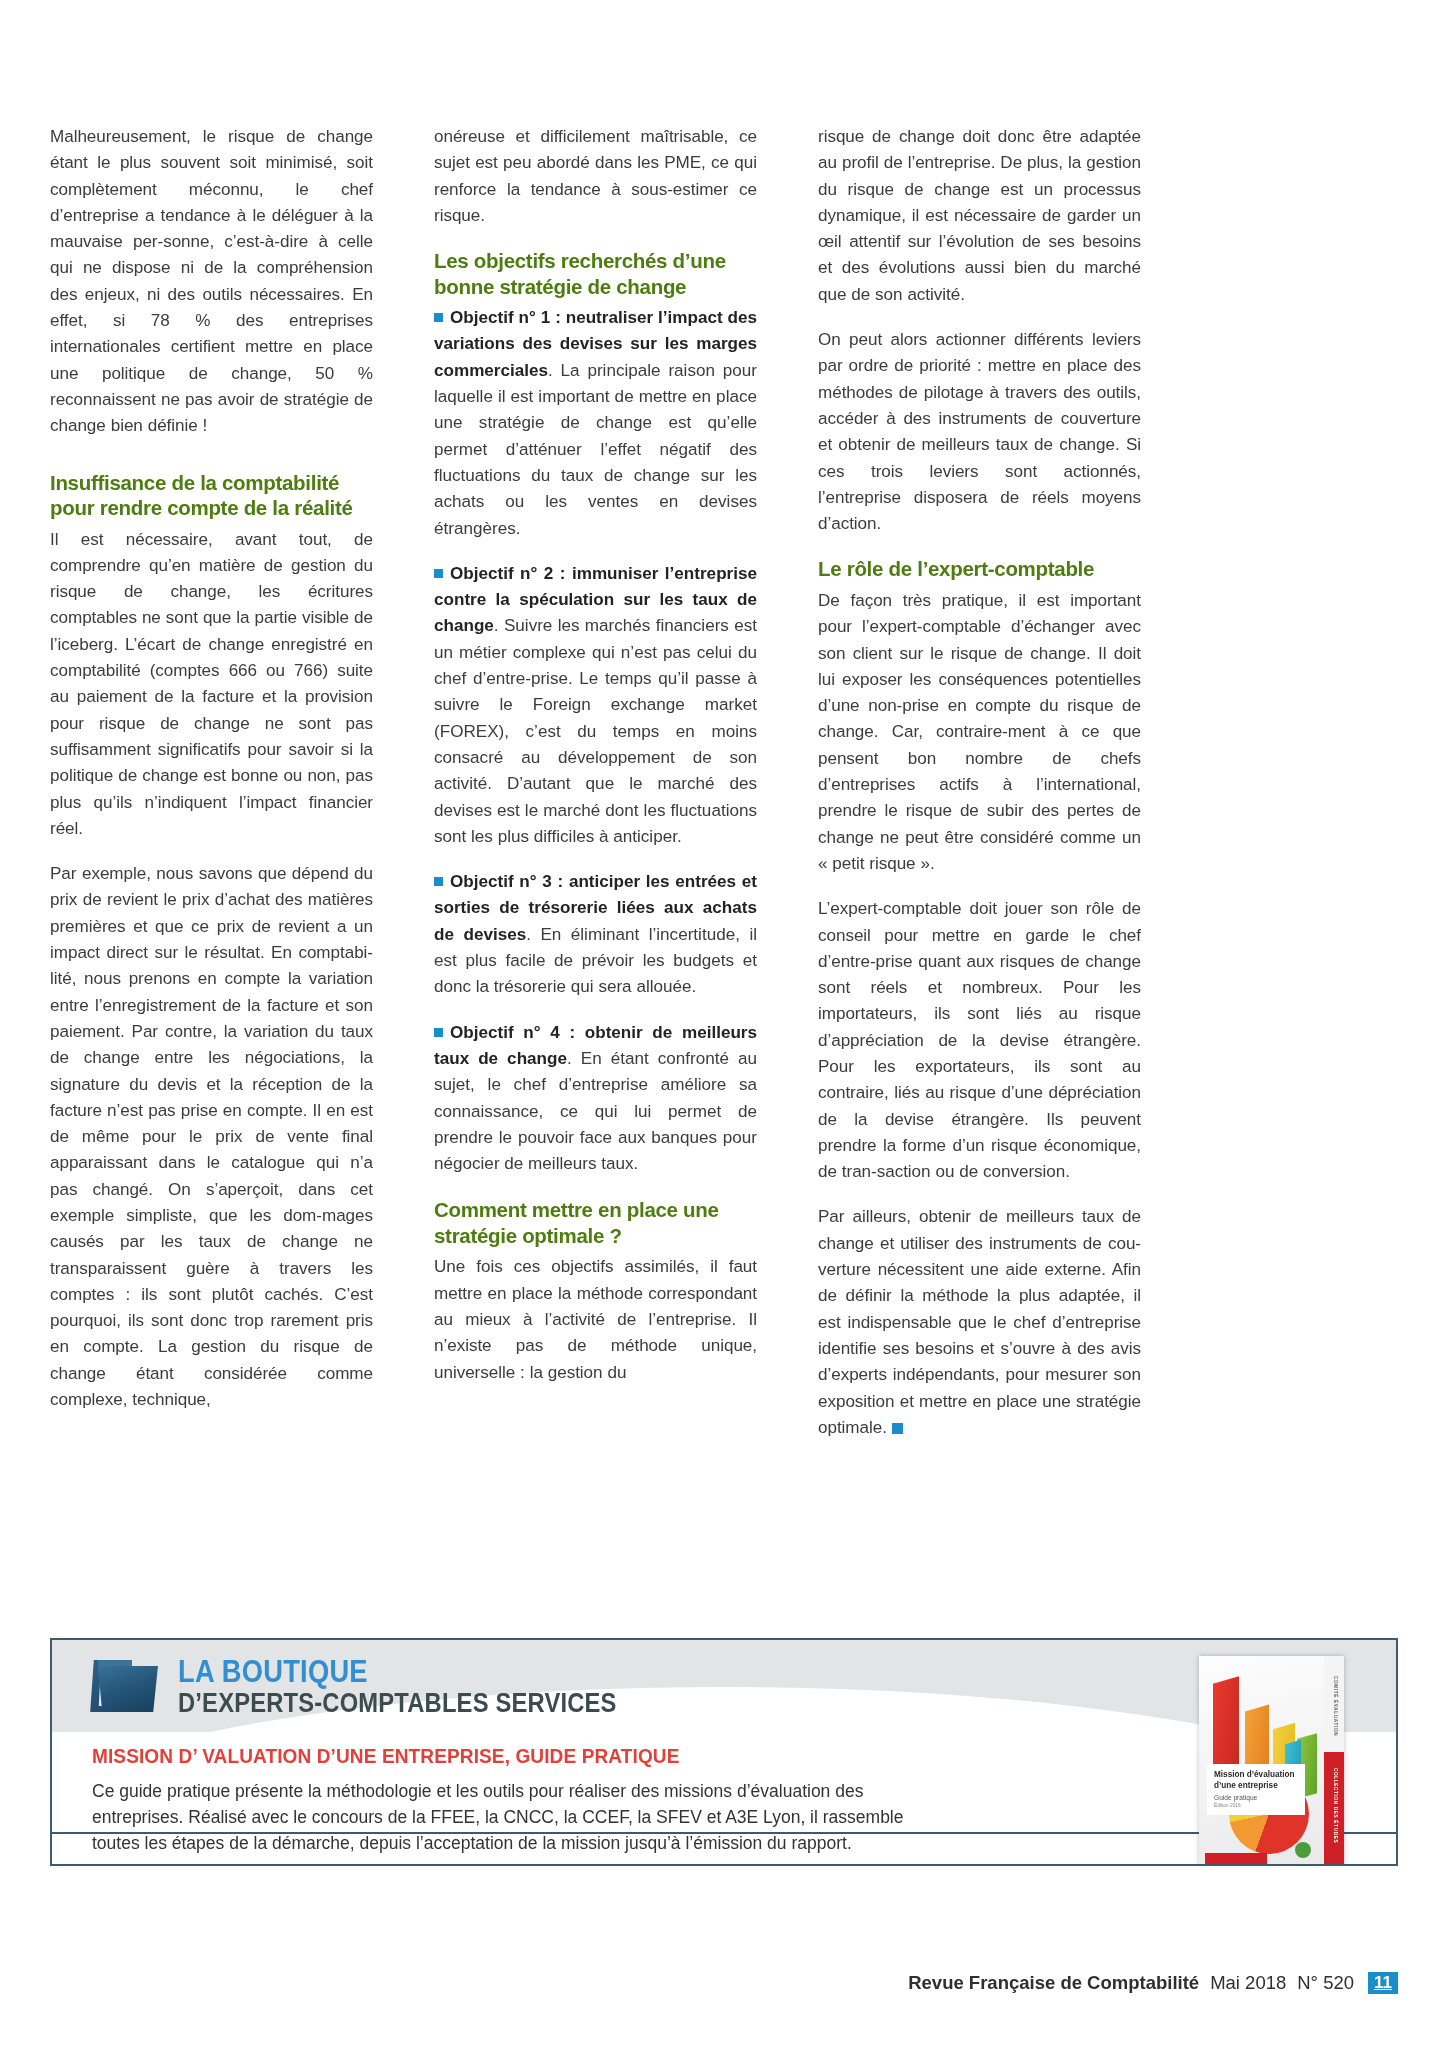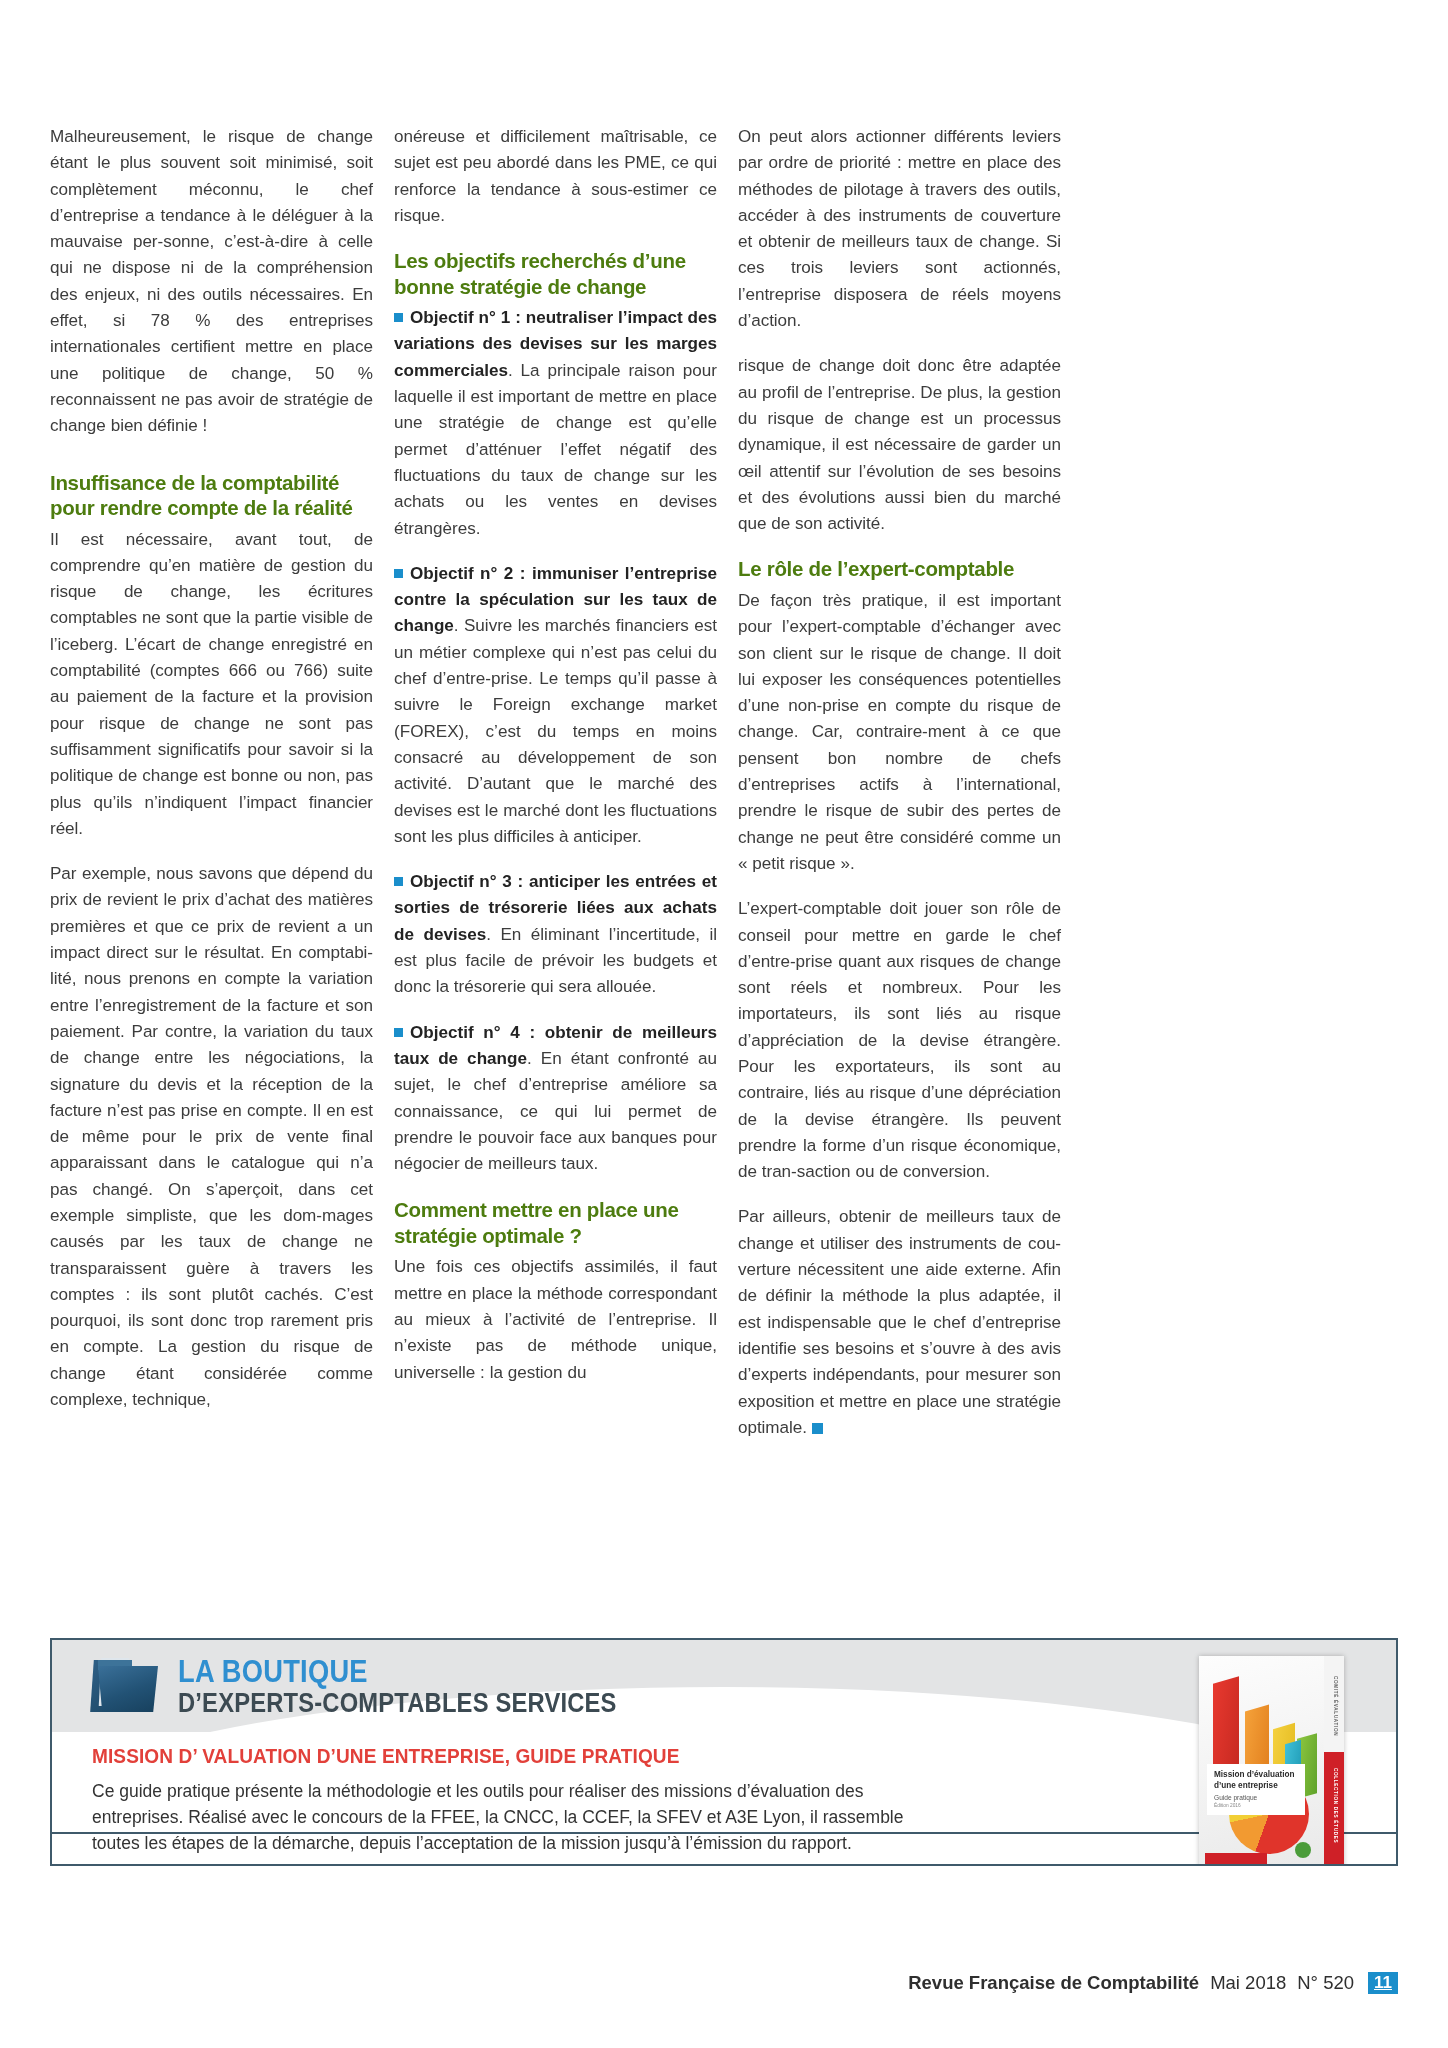--- a/index.html
+++ b/index.html
@@ -21,21 +21,21 @@
     box-sizing: border-box;
   }
 
   
   .article {
     position: absolute;
     left: 50px;
     top: 124px;
     width: 1348px;
     display: flex;
-    gap: 21px;
+    gap: 61px;
   }
   .col {
     width: 323px;
     flex: 0 0 323px;
   }
 
   p.body {
     margin: 0 0 19px 0;
     font-size: 17.1px;
     line-height: 26.3px;
@@ -353,22 +353,22 @@
       <div class="obj-block">
         <span class="obj-bullet"></span><span class="obj-lead">Objectif n° 4 : obtenir de meilleurs taux de change</span><span>. En étant confronté au sujet, le chef d’entreprise améliore sa connaissance, ce qui lui permet de prendre le pouvoir face aux banques pour négocier de meilleurs taux.</span>
       </div>
 
       <h2 class="section-head gap-top-sm">Comment mettre en place une stratégie optimale ?</h2>
 
       <p class="body tight">Une fois ces objectifs assimilés, il faut mettre en place la méthode correspondant au mieux à l’activité de l’entreprise. Il n’existe pas de méthode unique, universelle : la gestion du</p>
     </div>
 
     <div class="col">
+      <p class="body">risque de change doit donc être adaptée au profil de l’entreprise. De plus, la gestion du risque de change est un processus dynamique, il est nécessaire de garder un œil attentif sur l’évolution de ses besoins et des évolutions aussi bien du marché que de son activité.</p>
       <p class="body">On peut alors actionner différents leviers par ordre de priorité : mettre en place des méthodes de pilotage à travers des outils, accéder à des instruments de couverture et obtenir de meilleurs taux de change. Si ces trois leviers sont actionnés, l’entreprise disposera de réels moyens d’action.</p>
-      <p class="body">risque de change doit donc être adaptée au profil de l’entreprise. De plus, la gestion du risque de change est un processus dynamique, il est nécessaire de garder un œil attentif sur l’évolution de ses besoins et des évolutions aussi bien du marché que de son activité.</p>
 
       <h2 class="section-head">Le rôle de l’expert-comptable</h2>
 
       <p class="body">De façon très pratique, il est important pour l’expert-comptable d’échanger avec son client sur le risque de change. Il doit lui exposer les conséquences potentielles d’une non-prise en compte du risque de change. Car, contraire-ment à ce que pensent bon nombre de chefs d’entreprises actifs à l’international, prendre le risque de subir des pertes de change ne peut être considéré comme un « petit risque ».</p>
       <p class="body">L’expert-comptable doit jouer son rôle de conseil pour mettre en garde le chef d’entre-prise quant aux risques de change sont réels et nombreux. Pour les importateurs, ils sont liés au risque d’appréciation de la devise étrangère. Pour les exportateurs, ils sont au contraire, liés au risque d’une dépréciation de la devise étrangère. Ils peuvent prendre la forme d’un risque économique, de tran-saction ou de conversion.</p>
       <p class="body tight"><span>Par ailleurs, obtenir de meilleurs taux de change et utiliser des instruments de cou-verture nécessitent une aide externe. Afin de définir la méthode la plus adaptée, il est indispensable que le chef d’entreprise identifie ses besoins et s’ouvre à des avis d’experts indépendants, pour mesurer son exposition et mettre en place une stratégie optimale.</span><span class="end-square"></span></p>
     </div>
   </div>
 
   <div class="ad-box">

